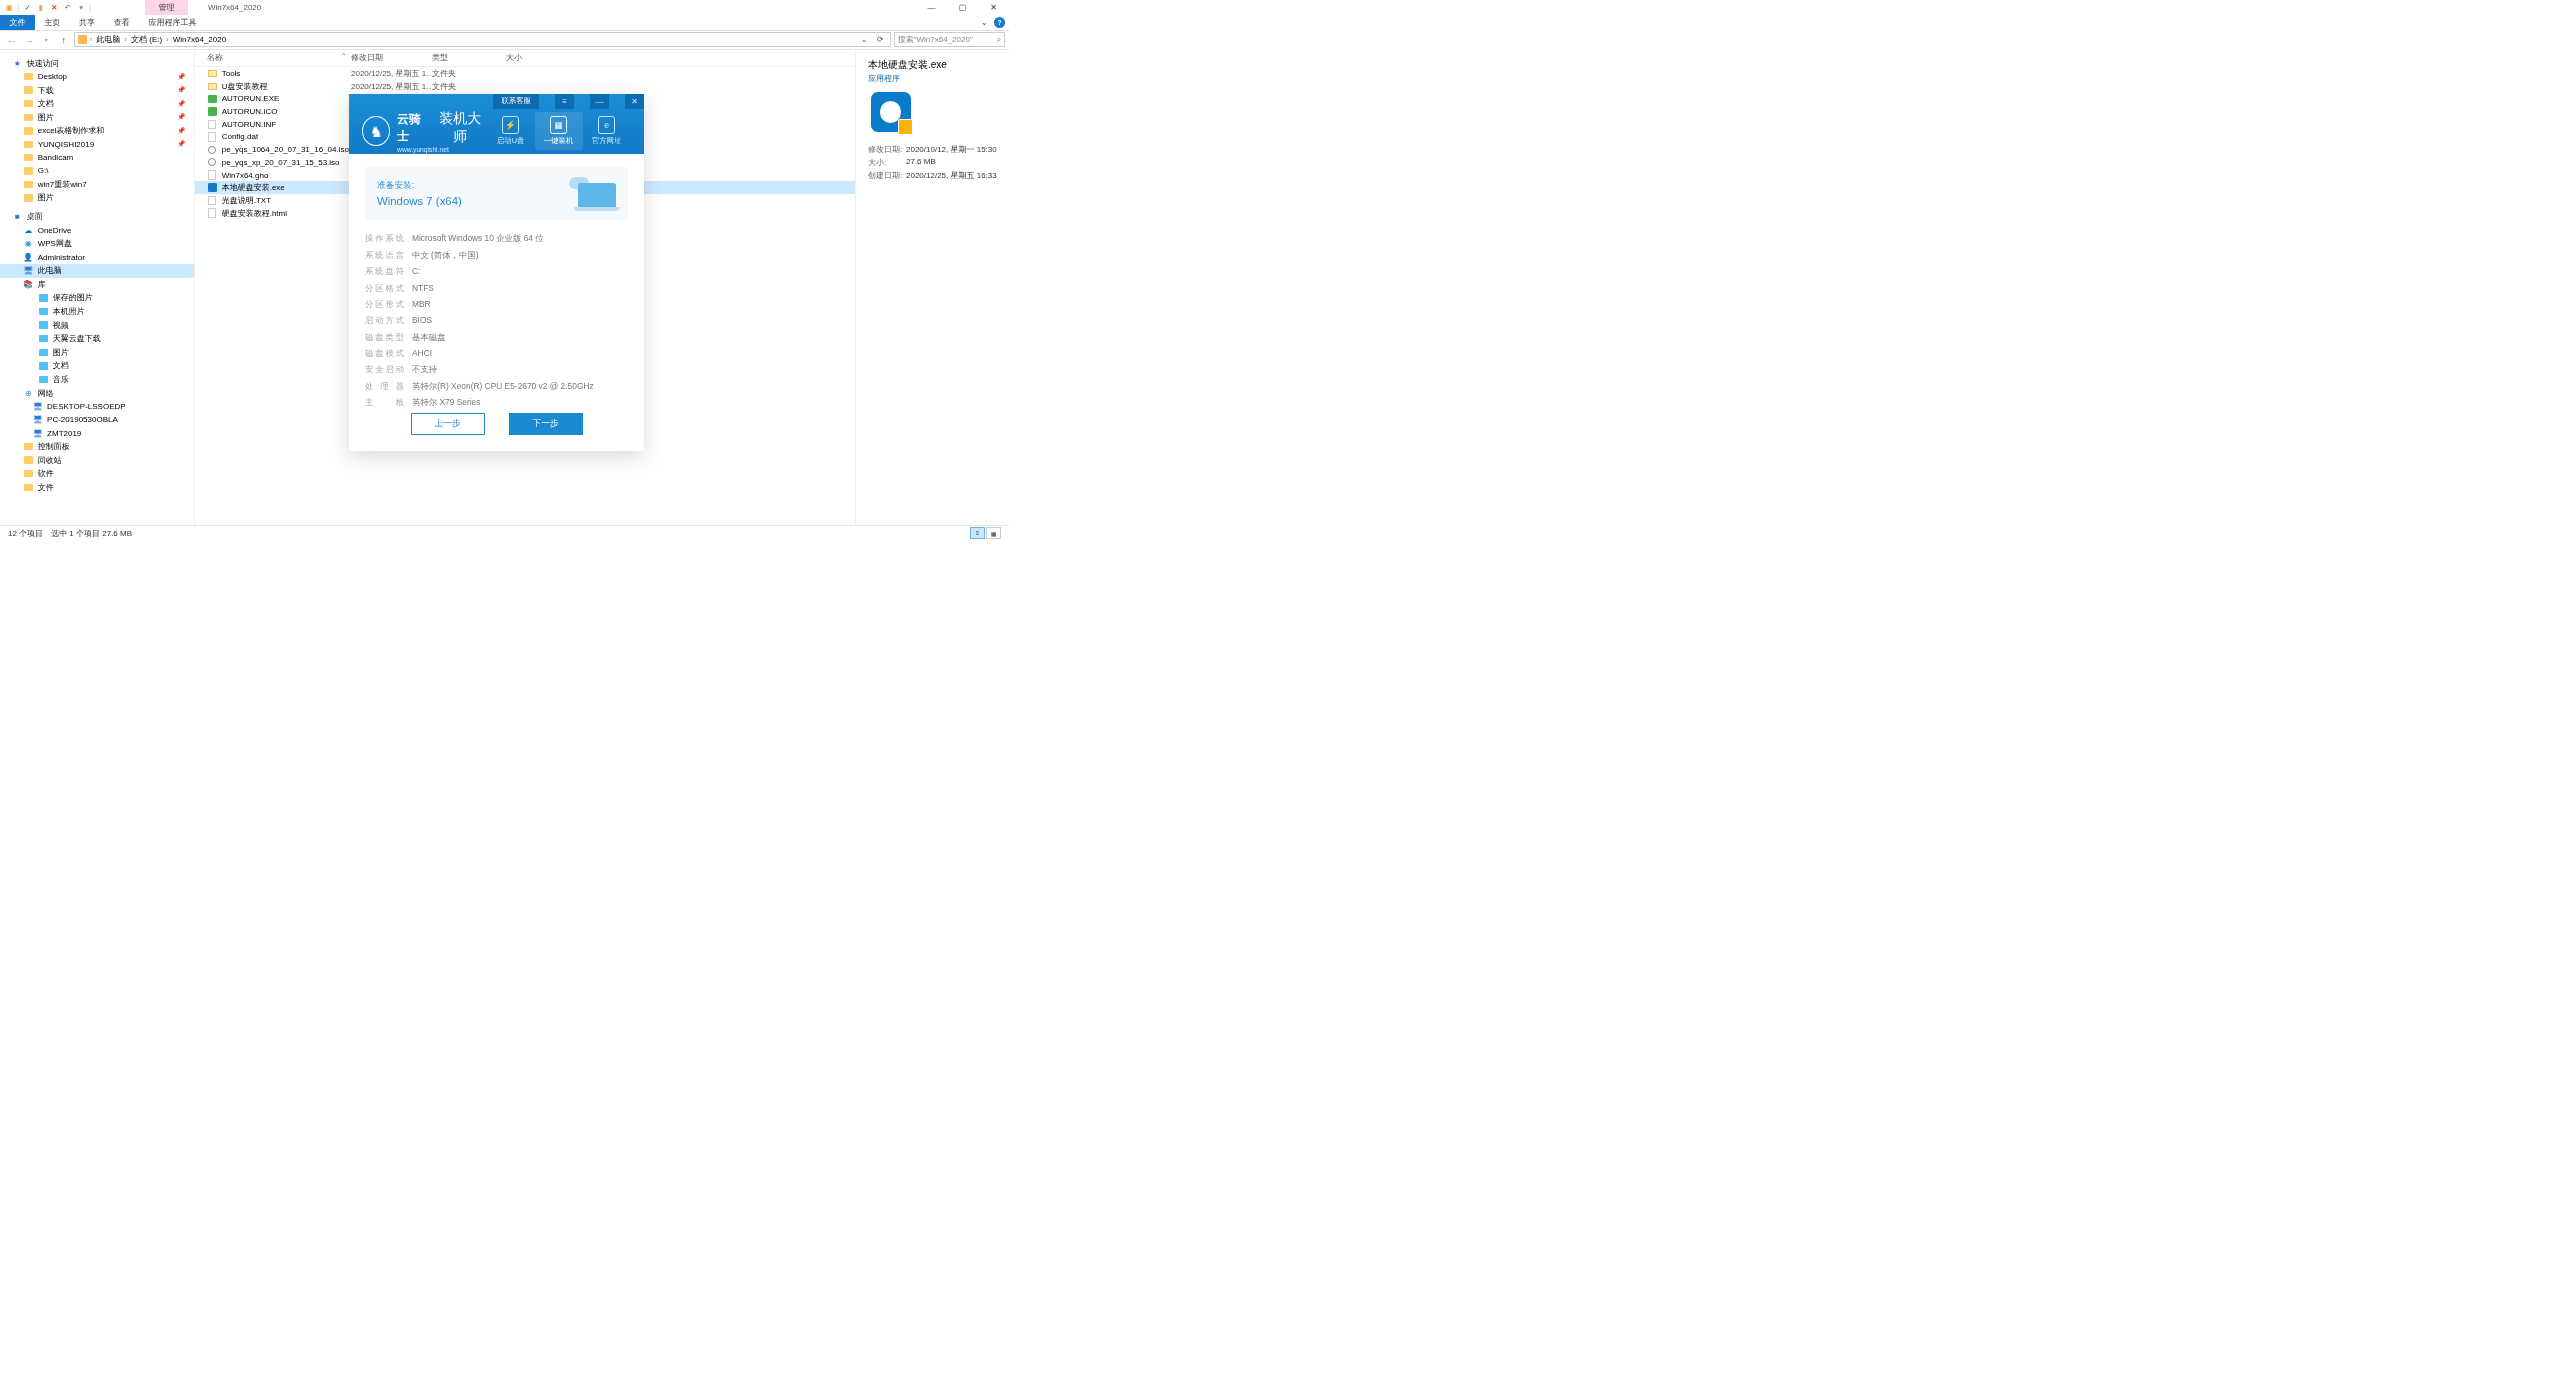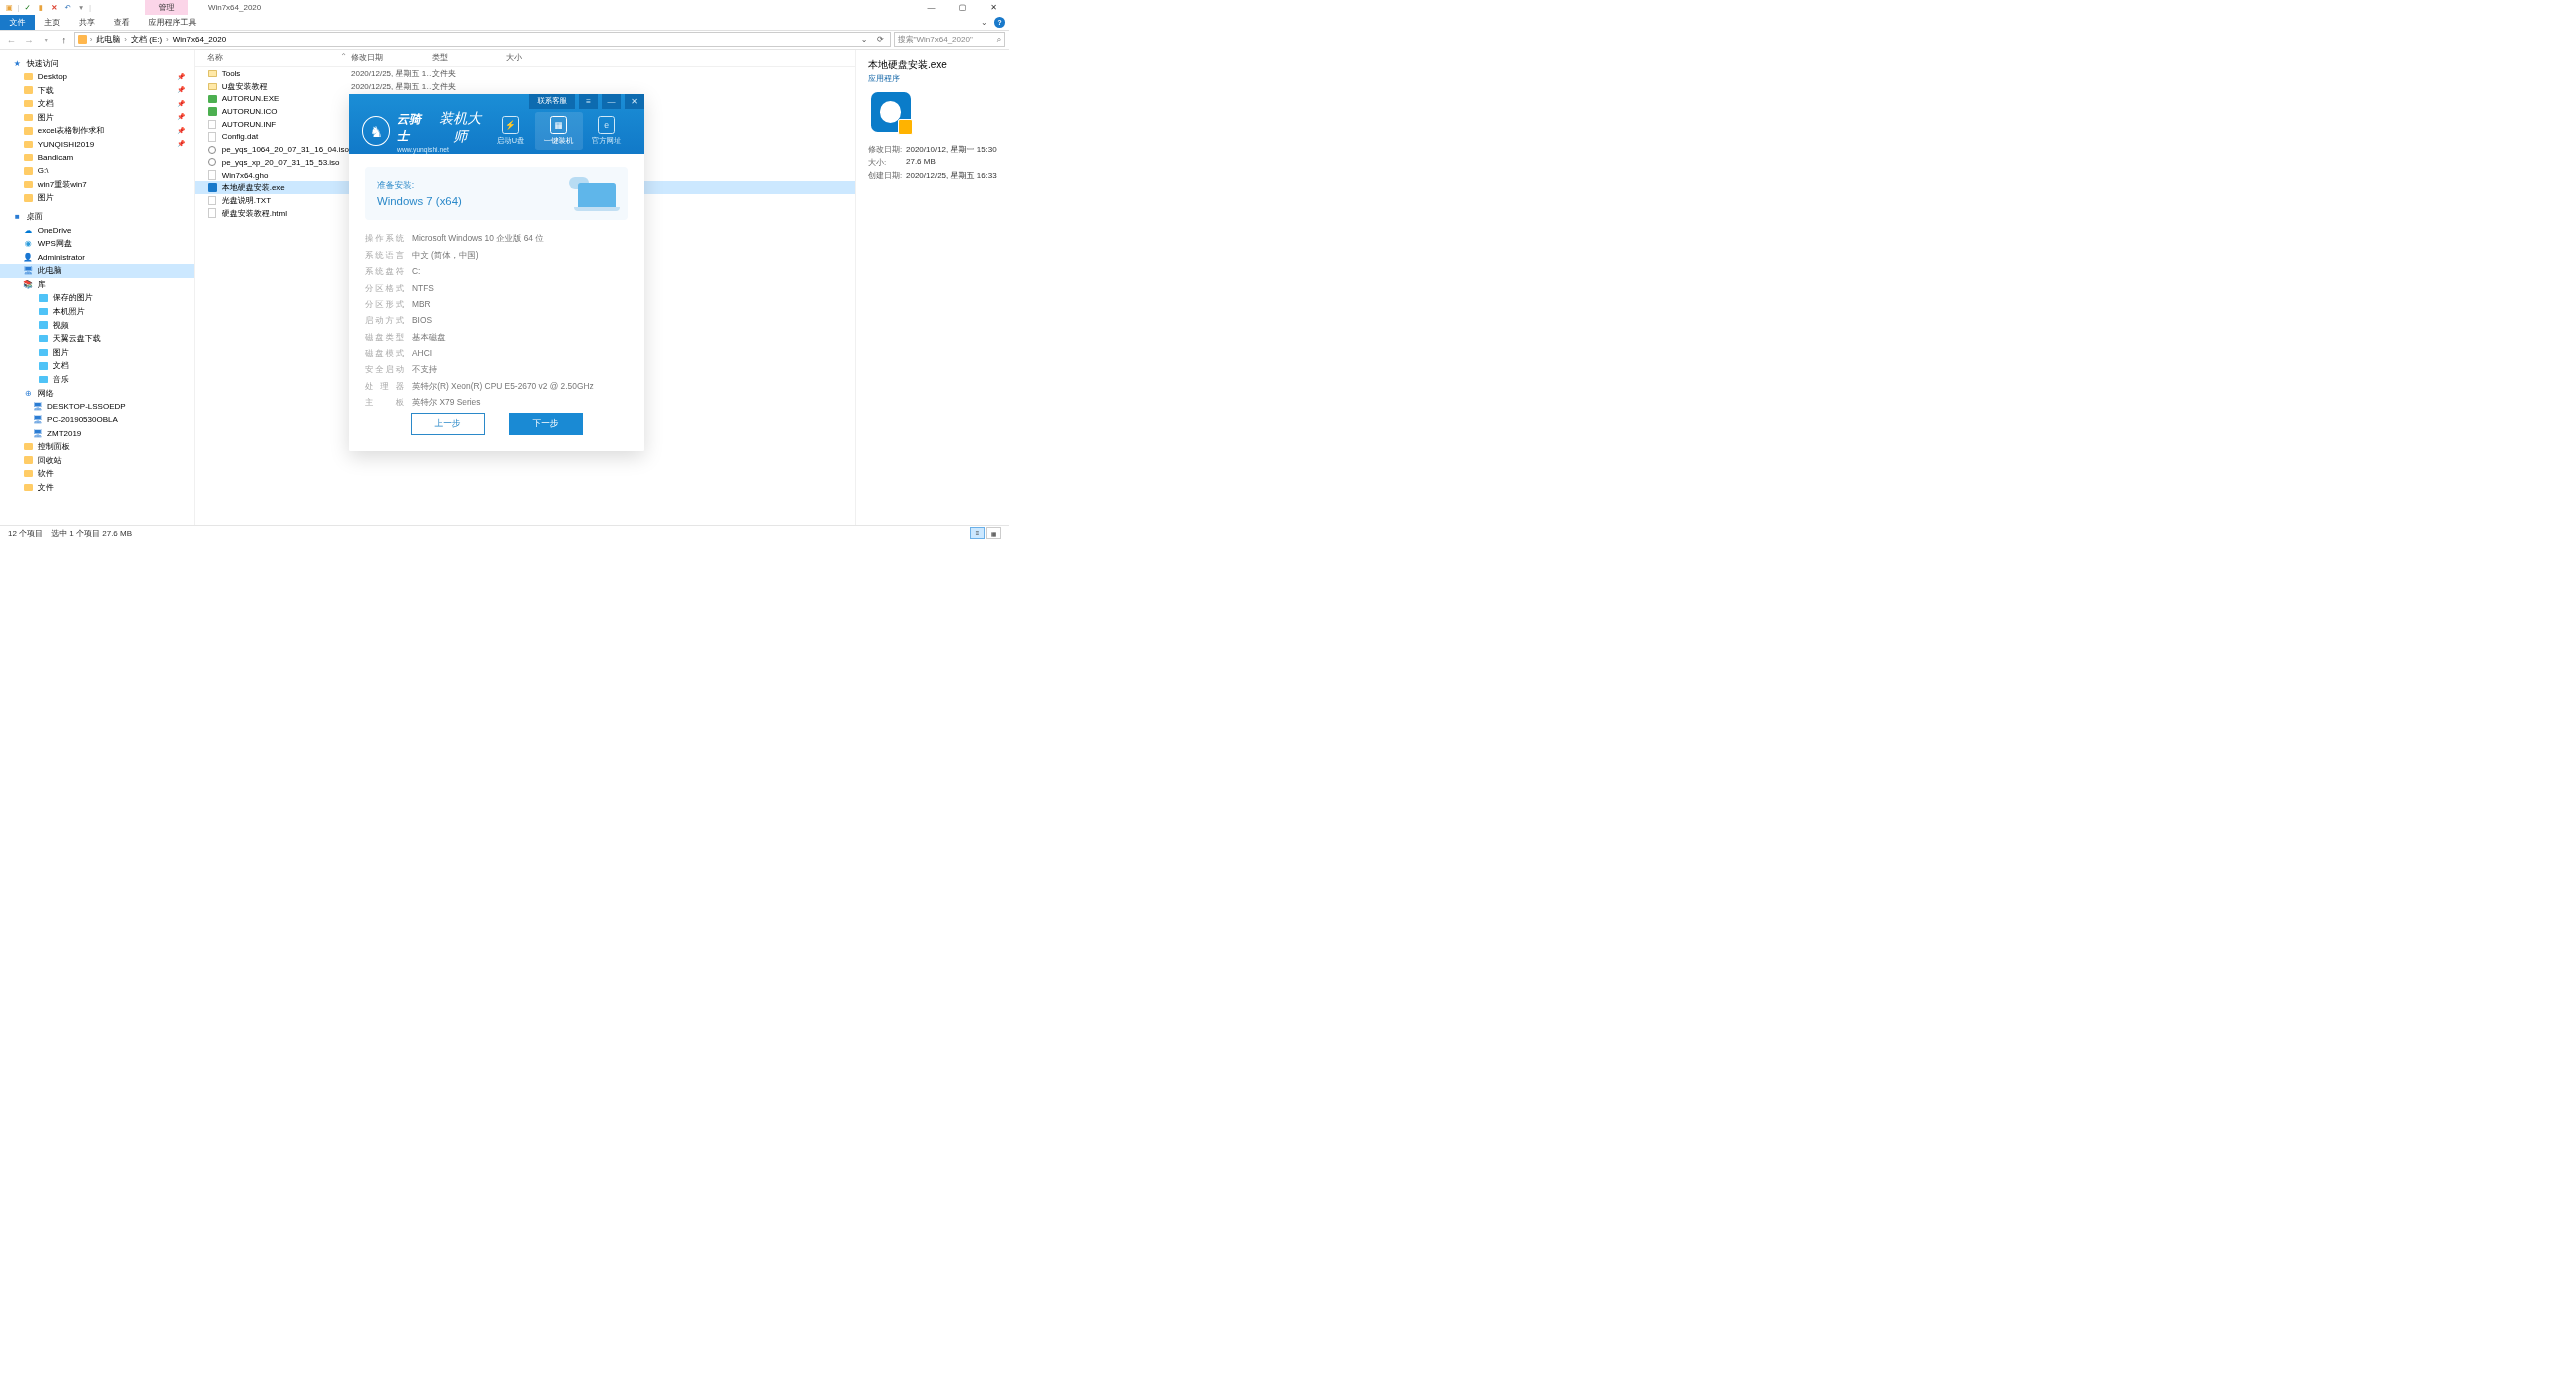--- a/index.html
+++ b/index.html
@@ -92,28 +92,28 @@
 
 
 .statusbar { height: 14.8px; border-top: 0.7px solid #e5e5e5; display: flex; align-items: center; padding: 0 8px; gap: 8px; color: #333; background: #fff; }
 .status-right { margin-left: auto; display: flex; gap: 1.3px; }
 .view-btn { width: 14.8px; height: 12px; border: 0.7px solid #ccc; display: flex; align-items: center; justify-content: center; font-size: 6px; }
 .view-btn.active { background: #cce8ff; border-color: #6bb0e8; }
 
 
 .installer { position: absolute; left: 154px; top: 44px; width: 295px; background: #fff; box-shadow: 0 5.4px 20px rgba(0,0,0,.15); border-radius: 1.3px; z-index: 100; }
 .inst-hdr { height: 60px; background: linear-gradient(180deg,#1b8ed6,#1179c8); display: flex; flex-direction: column; }
-.inst-top { display: flex; justify-content: flex-end; align-items: center; gap: 4px; height: 14.8px; }
+.inst-top { display: flex; justify-content: flex-end; align-items: center; gap: 16px; height: 14.8px; }
 .inst-top-link { background: #0d6bb0; color: #fff; height: 14.8px; padding: 0 8px; display: flex; align-items: center; font-size: 7.4px; }
 .inst-top-btn { width: 19px; height: 14.8px; display: flex; align-items: center; justify-content: center; color: #cfe8f7; background: #0d6bb0; font-size: 8px; }
 .inst-hdr-main { flex: 1; display: flex; align-items: center; padding: 0 13.4px; }
 .inst-logo { display: flex; align-items: center; gap: 6.7px; color: #fff; }
 .inst-logo-ico { width: 29.5px; height: 29.5px; border: 1.3px solid #fff; border-radius: 50%; display: flex; align-items: center; justify-content: center; font-size: 14.8px; }
 .inst-logo-txt { display: flex; flex-direction: column; }
-.inst-logo-cn { font-size: 12px; font-weight: bold; display: flex; align-items: baseline; gap: 2.7px; font-style: italic; }
+.inst-logo-cn { font-size: 12px; font-weight: bold; display: flex; align-items: baseline; gap: 2.7px; }
 .inst-logo-sub { font-size: 14px; font-weight: normal; text-align: center; }
 .inst-logo-url { font-size: 6.7px; color: #cfe8f7; }
 .inst-tabs { margin-left: auto; display: flex; gap: 0; }
 .inst-tab { width: 48px; display: flex; flex-direction: column; align-items: center; gap: 2.7px; color: #cfe8f7; padding: 4px 0; }
 .inst-tab.active { background: rgba(255,255,255,.12); color: #fff; border-radius: 2.7px; }
 .inst-tab-ico { width: 17.4px; height: 17.4px; border: 1px solid currentColor; border-radius: 2.7px; display: flex; align-items: center; justify-content: center; font-size: 8.7px; }
 .inst-tab-lbl { font-size: 7.4px; }
 .inst-body { padding: 13.4px 16px 16px; }
 .inst-banner { background: #f4f9fd; border-radius: 4px; padding: 9.4px 12px; display: flex; align-items: center; justify-content: space-between; margin-bottom: 13.4px; }
 .inst-banner-txt1 { color: #2b89c9; font-size: 8.7px; margin-bottom: 2.7px; }

